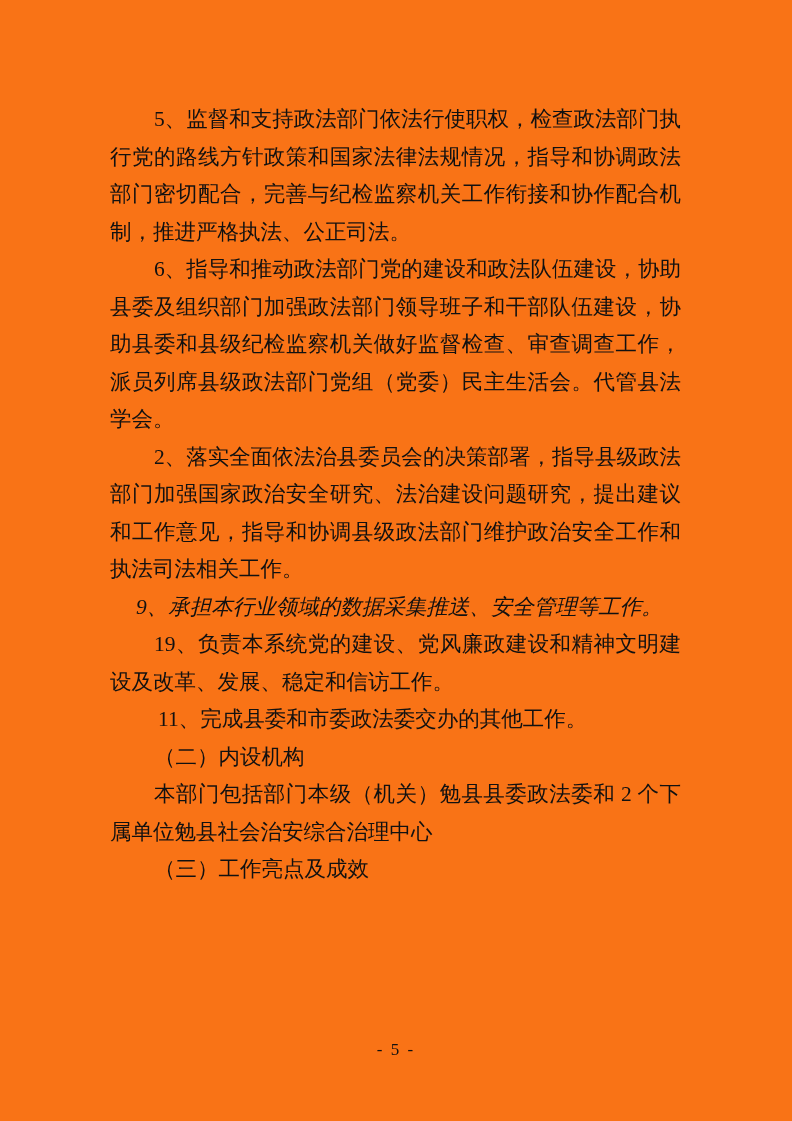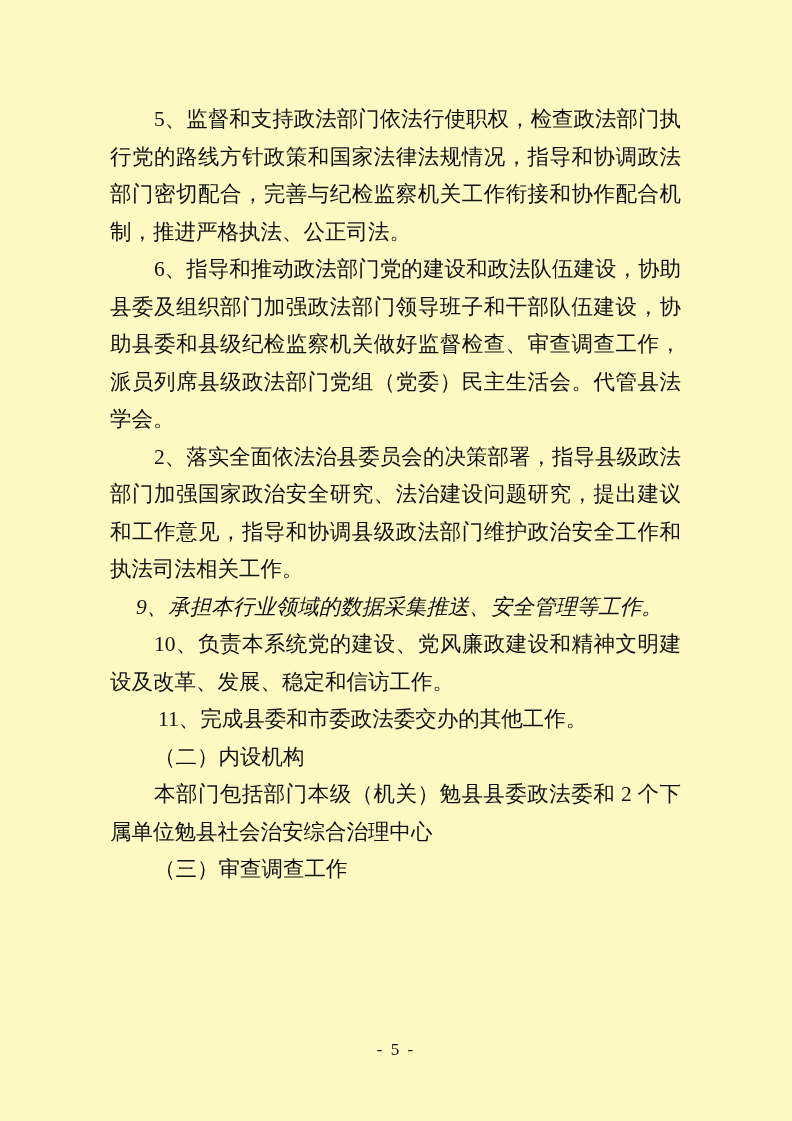--- a/index.html
+++ b/index.html
@@ -4,21 +4,21 @@
 <style>
   html, body {
     margin: 0;
     padding: 0;
     background: #ffffff;
   }
   .page {
     position: relative;
     width: 792px;
     height: 1121px;
-    background: #fef9c3;
+    background: #f97316;
     overflow: hidden;
     font-family: "Liberation Serif", "DejaVu Serif", serif;
     color: #111111;
   }
   .content {
     position: absolute;
     left: 110px;
     top: 101px;
     width: 571px;
     font-size: 21.5px;
@@ -54,21 +54,21 @@
 </style>
 </head>
 <body>
 
 <div class="page">
   <div class="content">
     <p>5、监督和支持政法部门依法行使职权，检查政法部门执行党的路线方针政策和国家法律法规情况，指导和协调政法部门密切配合，完善与纪检监察机关工作衔接和协作配合机制，推进严格执法、公正司法。</p>
     <p>6、指导和推动政法部门党的建设和政法队伍建设，协助县委及组织部门加强政法部门领导班子和干部队伍建设，协助县委和县级纪检监察机关做好监督检查、审查调查工作，派员列席县级政法部门党组（党委）民主生活会。代管县法学会。</p>
     <p>2、落实全面依法治县委员会的决策部署，指导县级政法部门加强国家政治安全研究、法治建设问题研究，提出建议和工作意见，指导和协调县级政法部门维护政治安全工作和执法司法相关工作。</p>
     <p class="small-indent">9、承担本行业领域的数据采集推送、安全管理等工作。</p>
-    <p>10、负责本系统党的建设、党风廉政建设和精神文明建设及改革、发展、稳定和信访工作。</p>
+    <p>19、负责本系统党的建设、党风廉政建设和精神文明建设及改革、发展、稳定和信访工作。</p>
     <p class="item-11-indent">11、完成县委和市委政法委交办的其他工作。</p>
     <p>（二）内设机构</p>
     <p>本部门包括部门本级（机关）勉县县委政法委和 2 个下属单位勉县社会治安综合治理中心</p>
-    <p>（三）审查调查工作</p>
+    <p>（三）工作亮点及成效</p>
   </div>
 
   <div class="footer">- 5 -</div>
 </div>
 
 </body></html>

